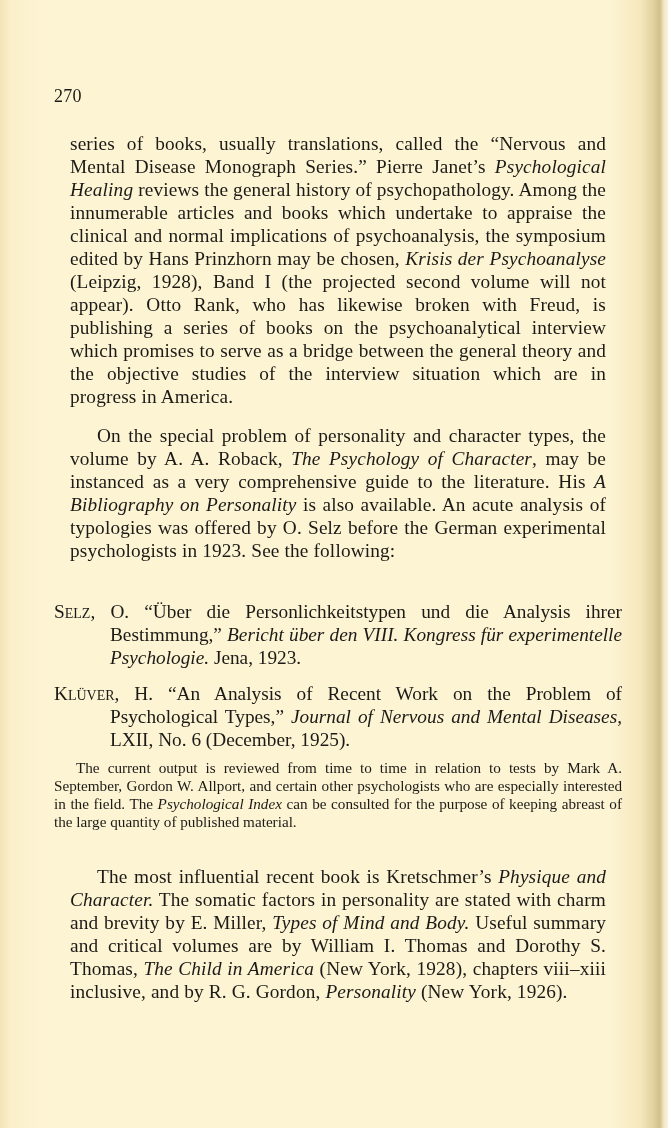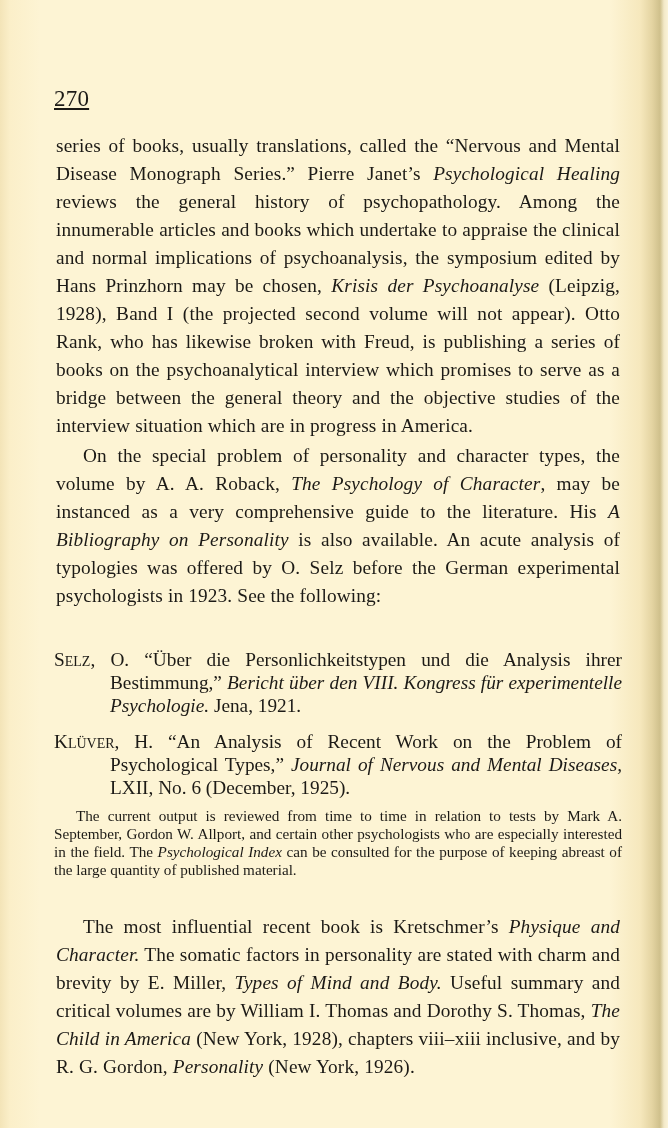--- a/index.html
+++ b/index.html
@@ -12,26 +12,26 @@
   }
   .page {
     position: absolute; left: 0; top: 0; width: 668px; height: 1128px;
     background: linear-gradient(to right, #f3e4b8 0px, #fbefc9 10px, #fdf4d4 40px, #fdf4d4 610px, #f6e8bd 640px, #e4d4a2 652px, #cfc08c 660px, #f3e9c8 664px, #fbf3d8 668px);
   }
   .content {
     position: absolute; left: 54px; top: 86px; width: 568px;
   }
   .running-head {
     display: flex; align-items: baseline;
-    font-size: 23px; letter-spacing: 0.2px;
-    height: 24px; margin-bottom: 22px; text-decoration: underline;
+    font-size: 18px; letter-spacing: 0.2px;
+    height: 24px; margin-bottom: 22px;
   }
   .running-head .folio { width: 114px; }
   p {
-    margin: 2px; font-size: 19.3px; line-height: 28px;
+    margin: 16px; font-size: 19.3px; line-height: 23px;
     text-align: justify; letter-spacing: 0.15px;
     hyphens: manual;
   }
   p.indent { text-indent: 27px; }
   i { font-style: italic; }
   .refs { margin-top: 38px; }
   .ref {
     font-size: 19.3px; line-height: 23.2px;
     padding-left: 56px; text-indent: -56px;
     text-align: justify; margin-bottom: 12px;
@@ -51,21 +51,21 @@
 
     <div class="running-head">
       <span class="folio">270</span>
     </div>
 
     <p><span>series of books, usually translations, called the “Nervous and Mental Disease Monograph Series.” Pierre Janet’s </span><i>Psychological Healing</i><span> reviews the general history of psychopathology. Among the innumerable articles and books which undertake to appraise the clinical and normal implications of psychoanalysis, the sym­posium edited by Hans Prinzhorn may be chosen, </span><i>Krisis der Psy­choanalyse</i><span> (Leipzig, 1928), Band I (the projected second volume will not appear). Otto Rank, who has likewise broken with Freud, is publishing a series of books on the psychoanalytical interview which promises to serve as a bridge between the gen­eral theory and the objective studies of the interview situation which are in progress in America.</span></p>
 
     <p class="indent"><span>On the special problem of personality and character types, the volume by A. A. Roback, </span><i>The Psychology of Character</i><span>, may be instanced as a very comprehensive guide to the literature. His </span><i>A Bibliography on Personality</i><span> is also available. An acute anal­ysis of typologies was offered by O. Selz before the German ex­perimental psychologists  in 1923. See the following:</span></p>
 
     <div class="refs">
-      <div class="ref"><span class="sc">Selz, O.</span><span> “Über die Personlichkeitstypen und die Analysis ihrer Bestimmung,” </span><i>Bericht über den VIII. Kongress für experi­mentelle Psychologie.</i><span> Jena, 1921.</span></div>
+      <div class="ref"><span class="sc">Selz, O.</span><span> “Über die Personlichkeitstypen und die Analysis ihrer Bestimmung,” </span><i>Bericht über den VIII. Kongress für experi­mentelle Psychologie.</i><span> Jena, 1923.</span></div>
       <div class="ref"><span class="sc">Klüver, H.</span><span> “An Analysis of Recent Work on the Problem of Psychological Types,” </span><i>Journal of Nervous and Mental Dis­eases,</i><span> LXII, No. 6 (December, 1925).</span></div>
     </div>
 
     <div class="note"><span>The current output is reviewed from time to time in relation to tests by Mark A. September, Gordon W. Allport, and certain other psychologists who are especially interested in the field. The </span><i>Psychological Index</i><span> can be con­sulted for the purpose of keeping abreast of the large quantity of published material.</span></div>
 
     <p class="indent after"><span>The most influential recent book is Kretschmer’s </span><i>Physique and Character.</i><span> The somatic factors in personality are stated with charm and brevity by E. Miller, </span><i>Types of Mind and Body.</i><span> Useful summary and critical volumes are by William I. Thomas and Dorothy S. Thomas, </span><i>The Child in America</i><span> (New York, 1928), chapters viii–xiii inclusive, and by R. G. Gordon, </span><i>Personality</i><span> (New York, 1926).</span></p>
 
   </div>
 </div>
 

